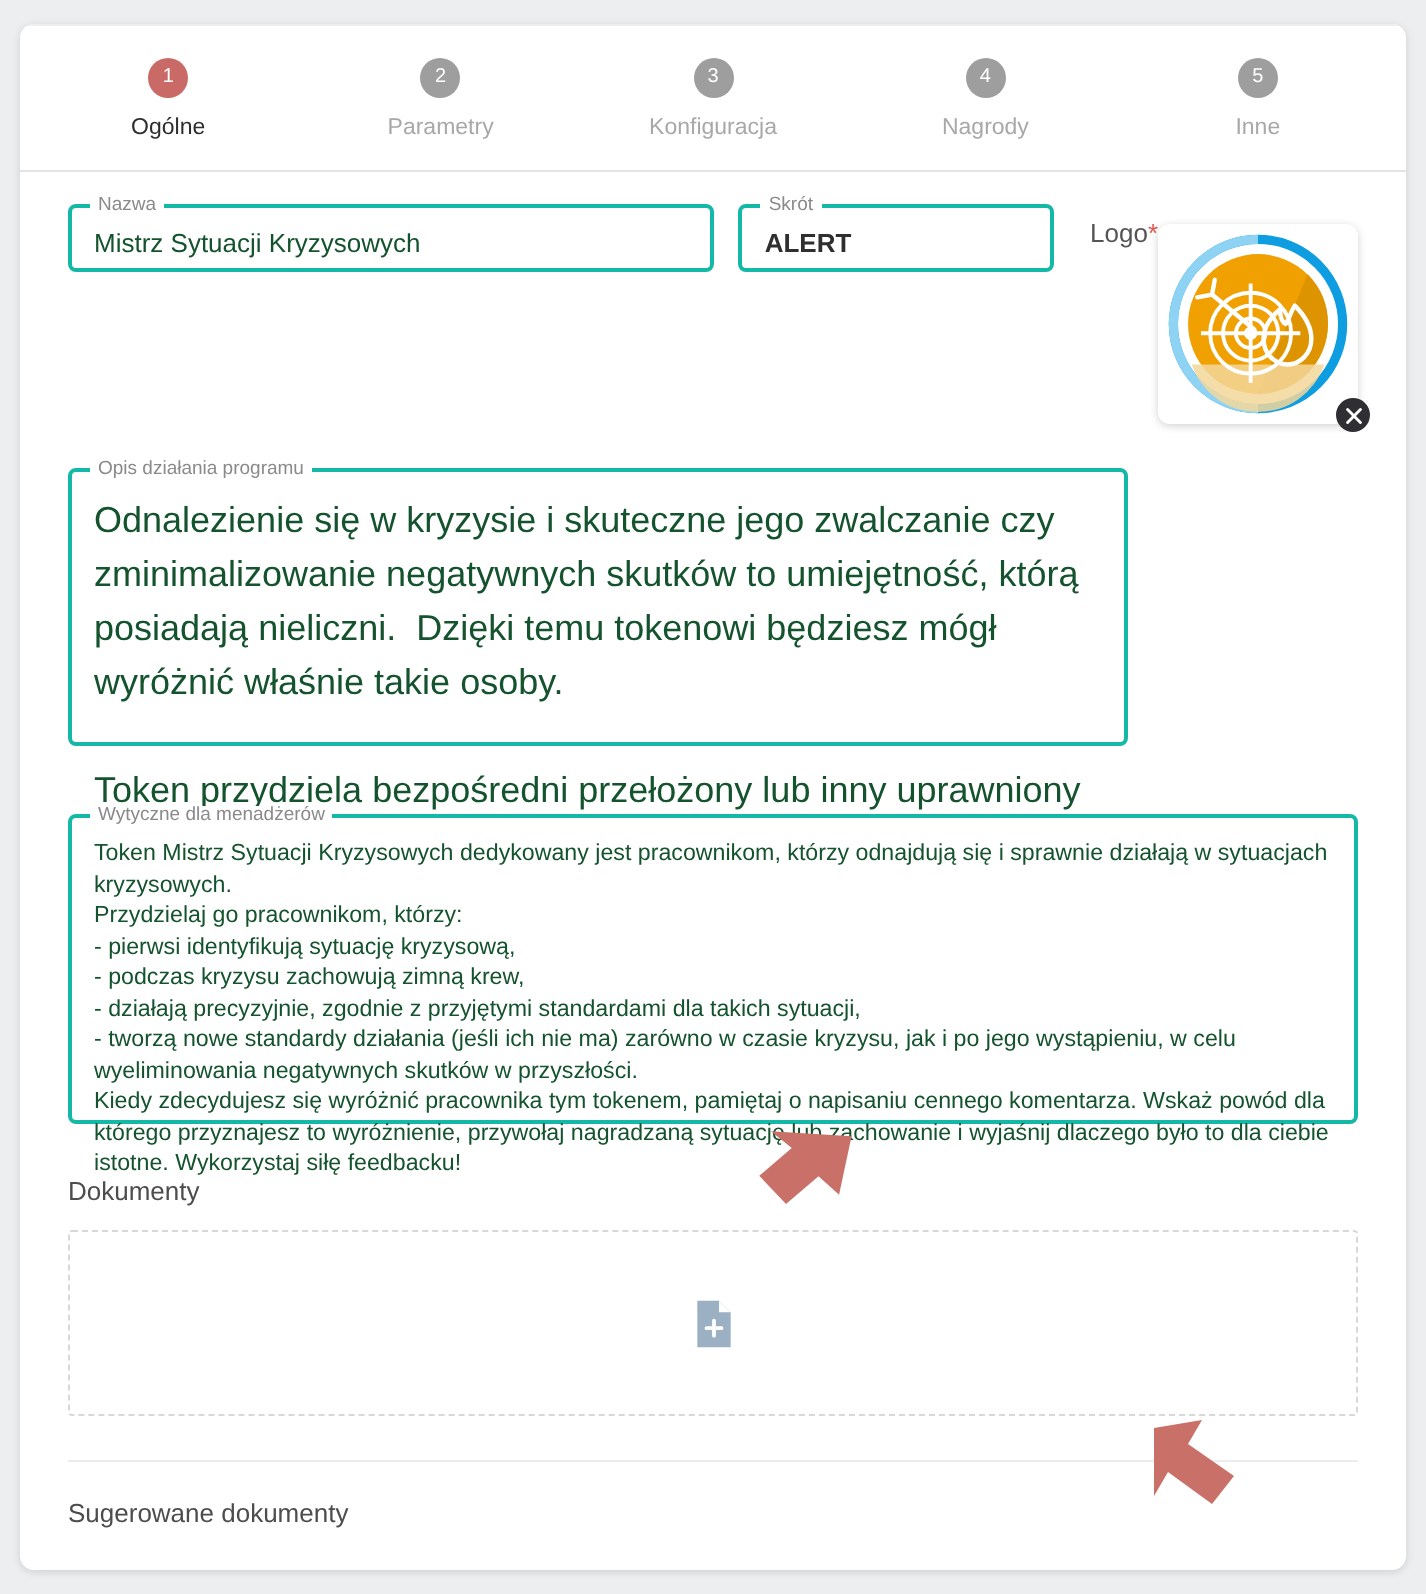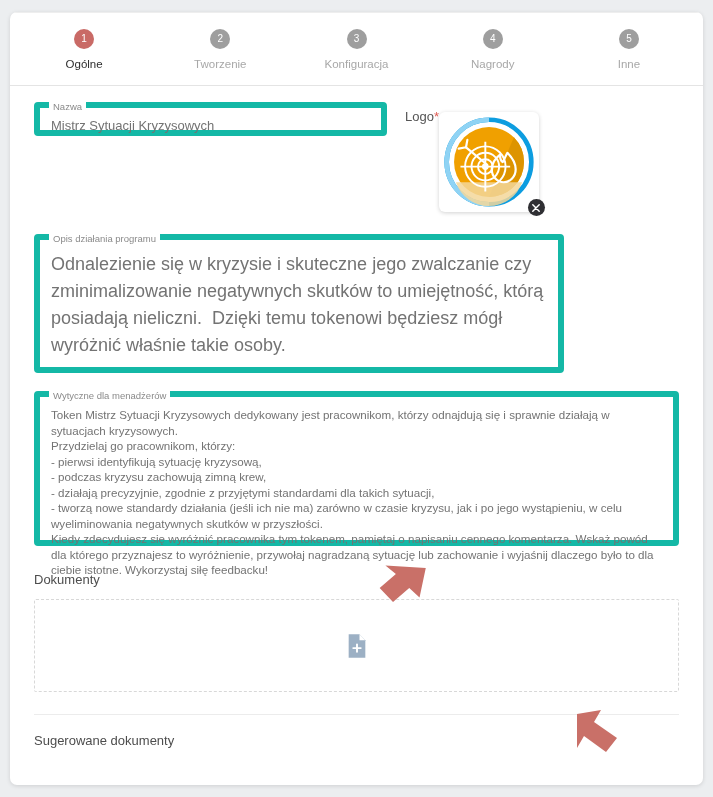--- a/index.html
+++ b/index.html
@@ -99,37 +99,37 @@
     padding: 16px 24px 0 24px;
   }
   .row-top {
     display: flex;
     align-items: flex-start;
   }
 
   
   .field {
     position: relative;
-    border: 6px solid #14b8a6;
+    border: 2px solid #14b8a6;
     border-radius: 4px;
     background: #fff;
   }
   .field > .legend {
     position: absolute;
     top: -6px; left: 9px;
     background: #ffffff;
     padding: 0 4px;
     font-size: 9.5px;
     color: #8a8a8a;
     line-height: 1;
     white-space: nowrap;
   }
   .field .value {
     font-size: 12.5px;
-    color: #737373;
+    color: #14532d;
     padding: 12px 11px 10px 11px;
     line-height: 1.45;
     white-space: pre-wrap;
   }
   .field.name  { width: 353px; height: 34px; }
   .field.name .value { padding: 9px 11px; font-size: 13px; }
   .field.short { width: 172px; height: 34px; margin-left: 12px; }
   .field.short .value { padding: 9px 11px; font-size: 13px; font-weight: bold; color: #2f2f2f;}
 
   .logo-block {
@@ -166,21 +166,21 @@
   }
 
   .field.desc {
     width: 530px;
     height: 139px;
     margin-top: 22px;
   }
   .field.guide {
     width: 645px;
     height: 155px;
-    margin-top: 18px;
+    margin-top: 34px;
   }
   .field.guide .value { font-size: 11.6px; line-height: 1.34; padding: 10px 11px; }
   .field.desc .value  { font-size: 18px; line-height: 1.5; padding: 11px 11px; }
 
   
   .section-label {
     margin-top: 26px;
     font-size: 13px;
     color: #4d4d4d;
   }
@@ -220,21 +220,21 @@
   <div class="card">
 
 
     <div class="stepper">
       <div class="step active">
         <span class="step-circle">1</span>
         <span class="step-label">Ogólne</span>
       </div>
       <div class="step">
         <span class="step-circle">2</span>
-        <span class="step-label">Tworzenie</span>
+        <span class="step-label">Parametry</span>
       </div>
       <div class="step">
         <span class="step-circle">3</span>
         <span class="step-label">Konfiguracja</span>
       </div>
       <div class="step">
         <span class="step-circle">4</span>
         <span class="step-label">Nagrody</span>
       </div>
       <div class="step">
@@ -245,20 +245,24 @@
 
     <div class="body">
 
       <div class="row-top">
 
         <div class="field name">
           <span class="legend">Nazwa</span>
           <div class="value">Mistrz Sytuacji Kryzysowych</div>
         </div>
 
+        <div class="field short">
+          <span class="legend">Skrót</span>
+          <div class="value">ALERT</div>
+        </div>
 
         <div class="logo-block">
           <div class="logo-label">
             <span>Logo</span><span class="req">*</span>
           </div>
           <div class="logo-wrap">
             <svg width="92" height="92" viewBox="0 0 100 100">
               <circle cx="50" cy="50" r="46" fill="none" stroke="#0d9de0" stroke-width="5"></circle>
               <path d="M50 96a46 46 0 0 1 0-92" fill="none" stroke="#8fd3f4" stroke-width="5"></path>
               <circle cx="50" cy="50" r="38" fill="#f0a000"></circle>

